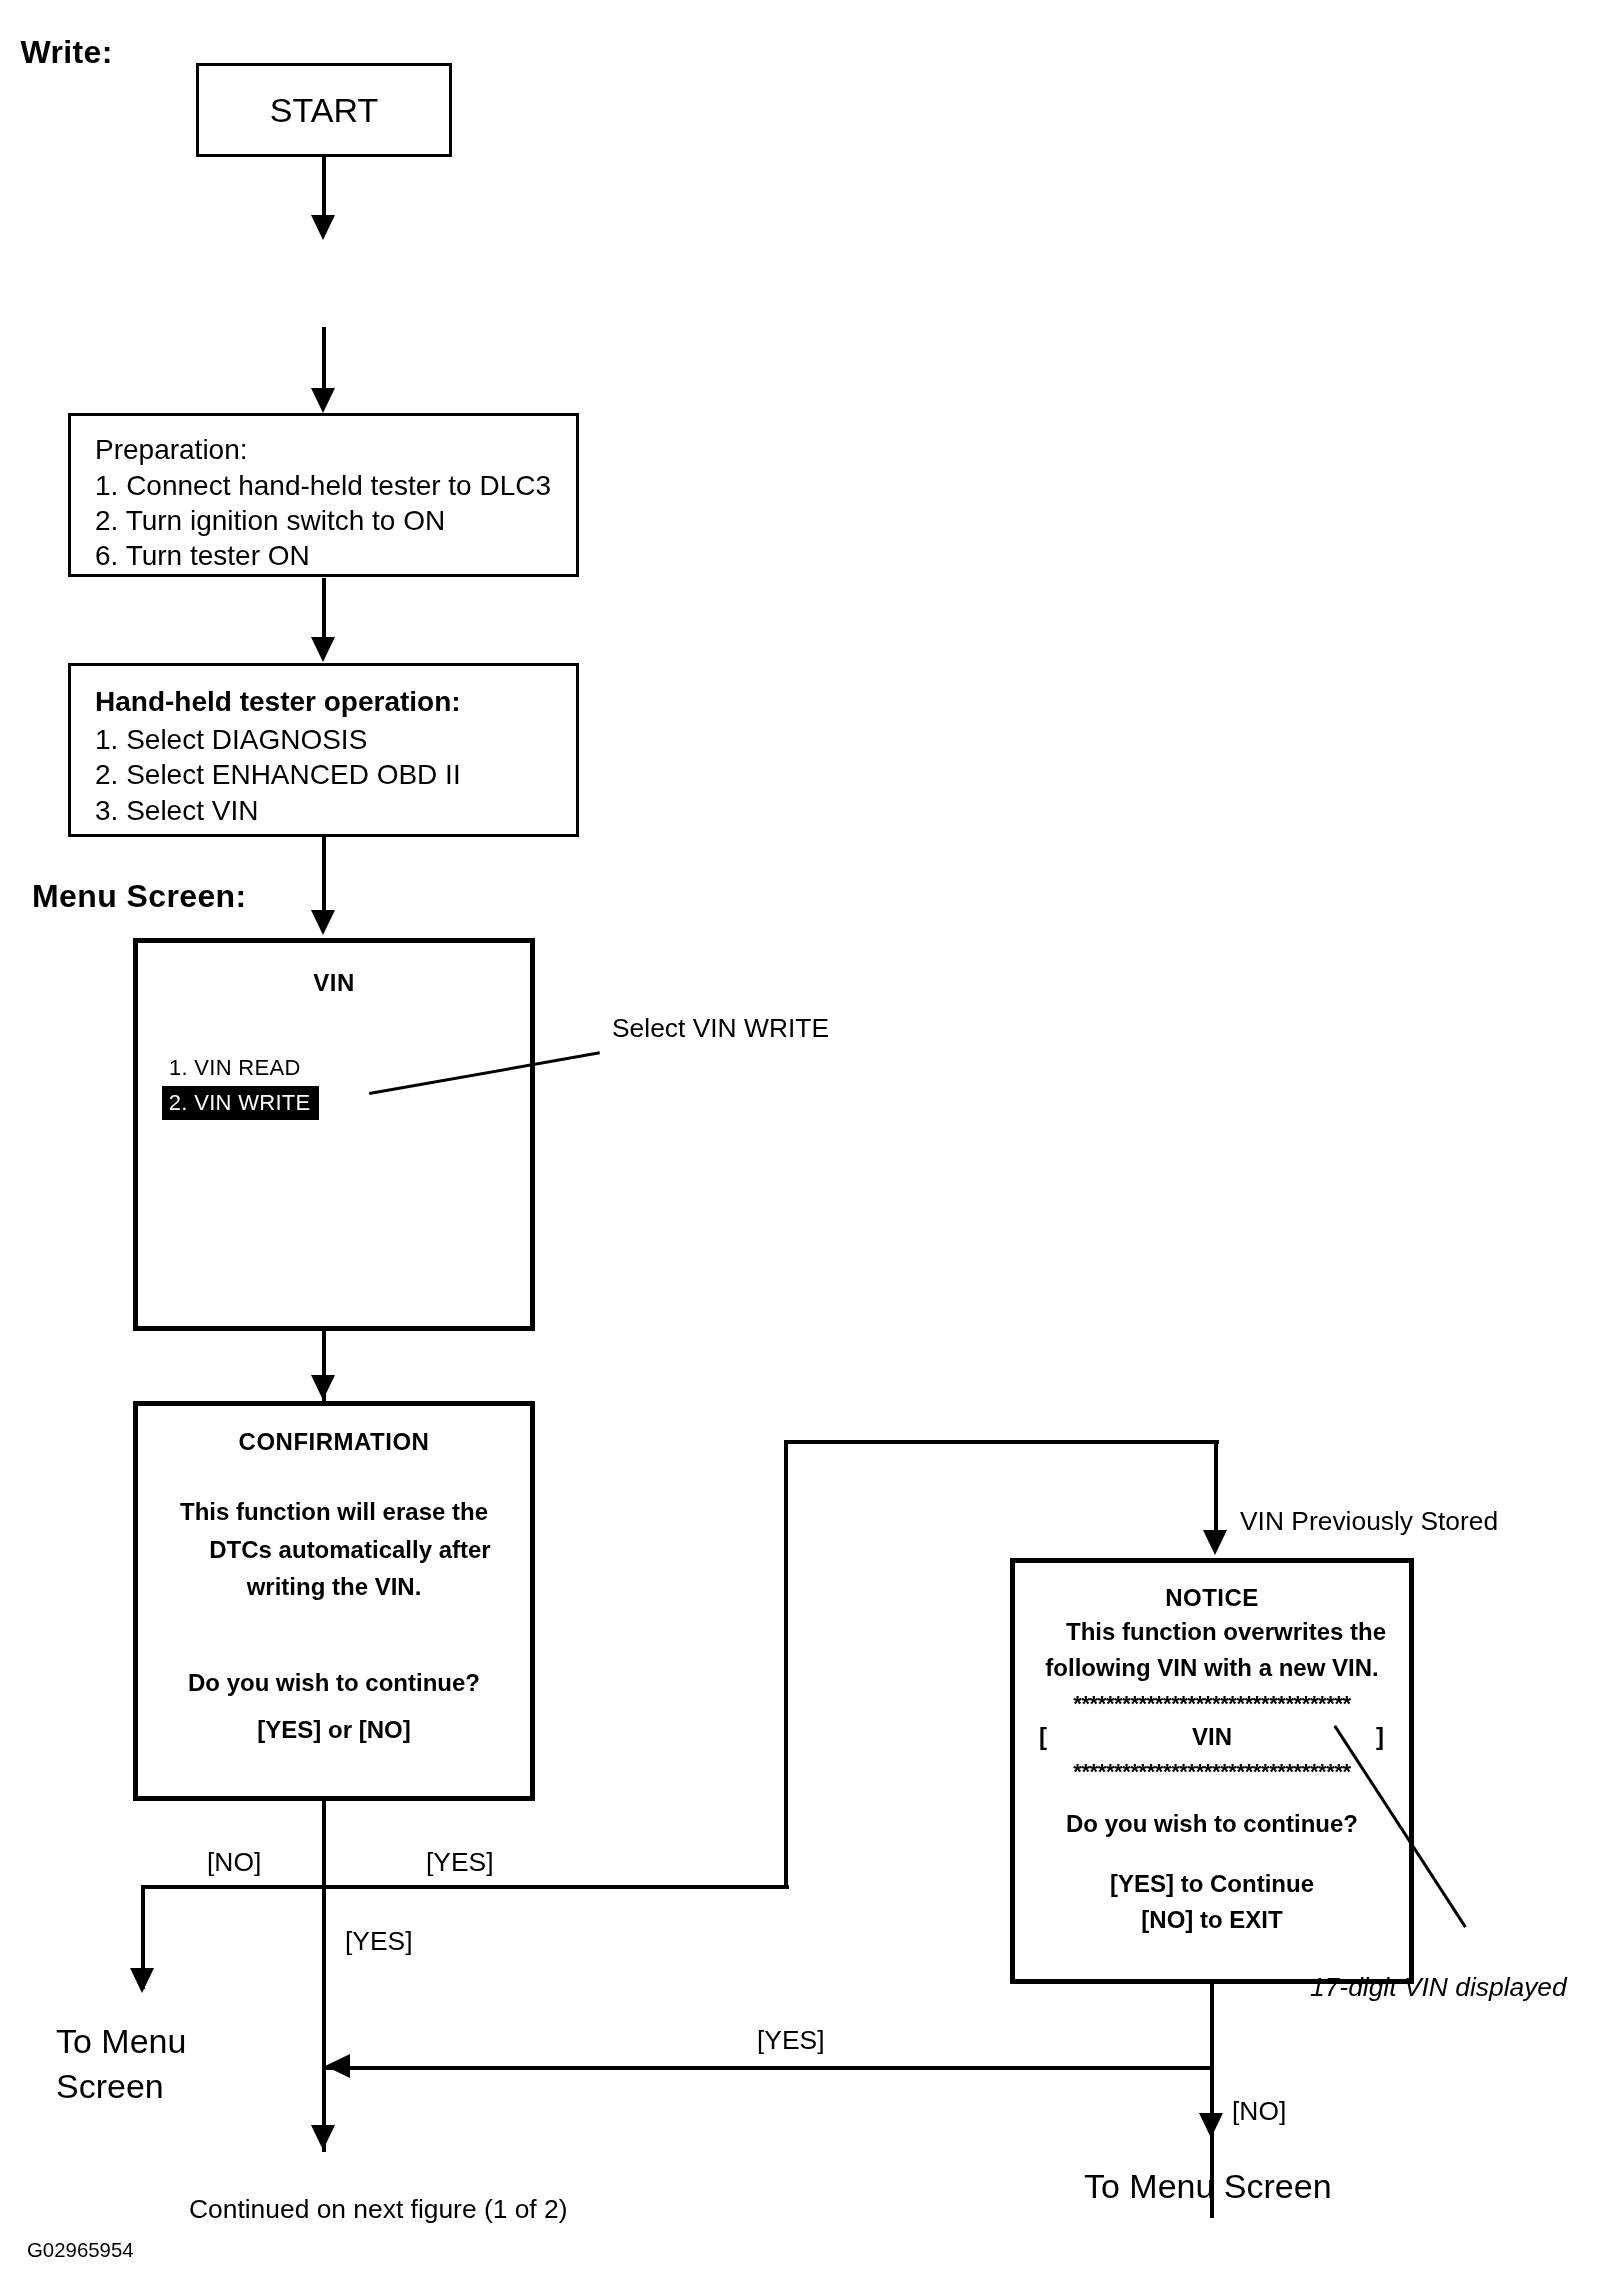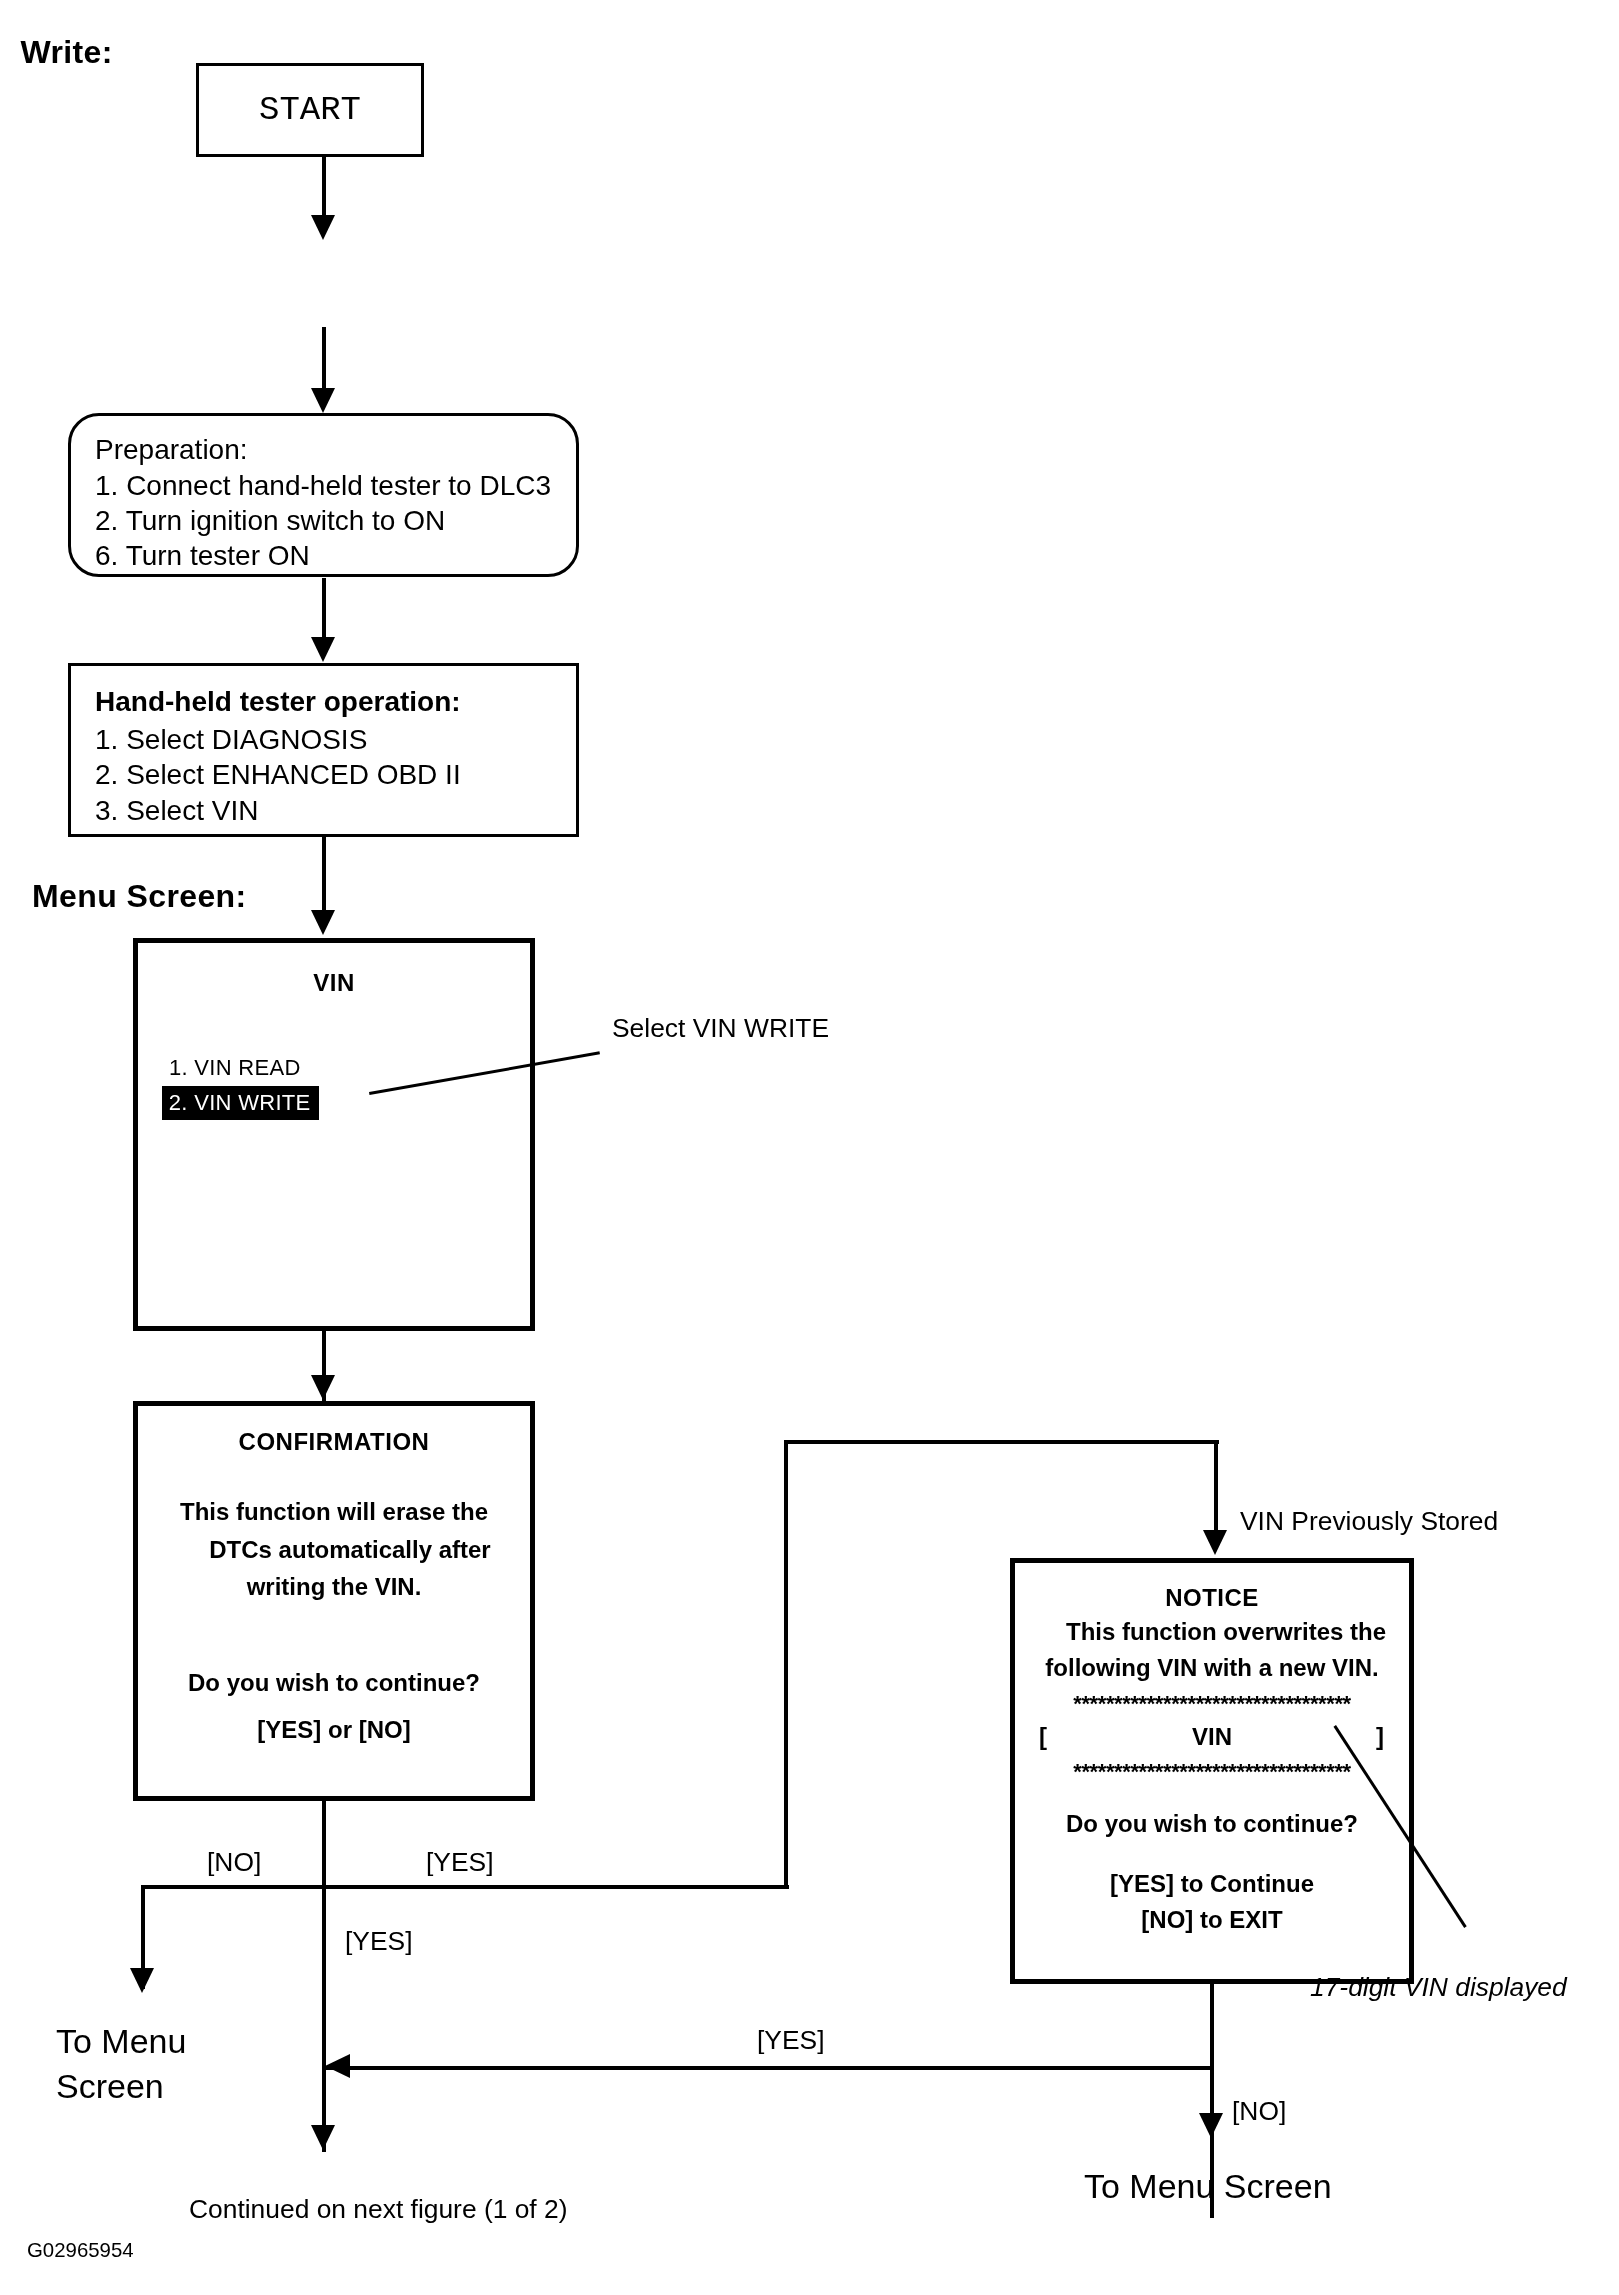--- a/index.html
+++ b/index.html
@@ -71,30 +71,30 @@
   }
   .leader { position: absolute; background: #000; transform-origin: 0 0; height: 2.6px; }
 </style>
 </head>
 <body>
 
 <div id="page">
 
   <div class="t section-label" style="left:20.4px; top:31px;">Write:</div>
 
-  <div class="box" style="left:196px; top:63px; width:228px; height:94px;font-family:Liberation Mono, monospace;">
+  <div class="box" style="left:196px; top:63px; width:256px; height:94px;">
     <div class="t start-text center" style="left:0; top:22px; width:100%;">START</div>
   </div>
   <div class="vline" style="left:322px; top:157px; height:68px;"></div>
   <div class="arrow-down" style="left:311px; top:215px;"></div>
 
   <div class="vline" style="left:322px; top:327px; height:72px;"></div>
   <div class="arrow-down" style="left:311px; top:388px;"></div>
 
-  <div class="box" style="left:68px; top:413px; width:511px; height:164px;border-radius:31px;">
+  <div class="box" style="left:68px; top:413px; width:511px; height:164px;">
     <div class="t box-text" style="left:24px; top:15.3px;">Preparation:</div>
     <div class="t box-text" style="left:24px; top:51px;">1. Connect hand-held tester to DLC3</div>
     <div class="t box-text" style="left:24px; top:86px;">2. Turn ignition switch to ON</div>
     <div class="t box-text" style="left:24px; top:121px;">6. Turn tester ON</div>
   </div>
   <div class="vline" style="left:322px; top:578px; height:70px;"></div>
   <div class="arrow-down" style="left:311px; top:637px;"></div>
 
   <div class="box" style="left:68px; top:663px; width:511px; height:174px;">
     <div class="t box-text bold" style="left:24px; top:17px;">Hand-held tester operation:</div>

